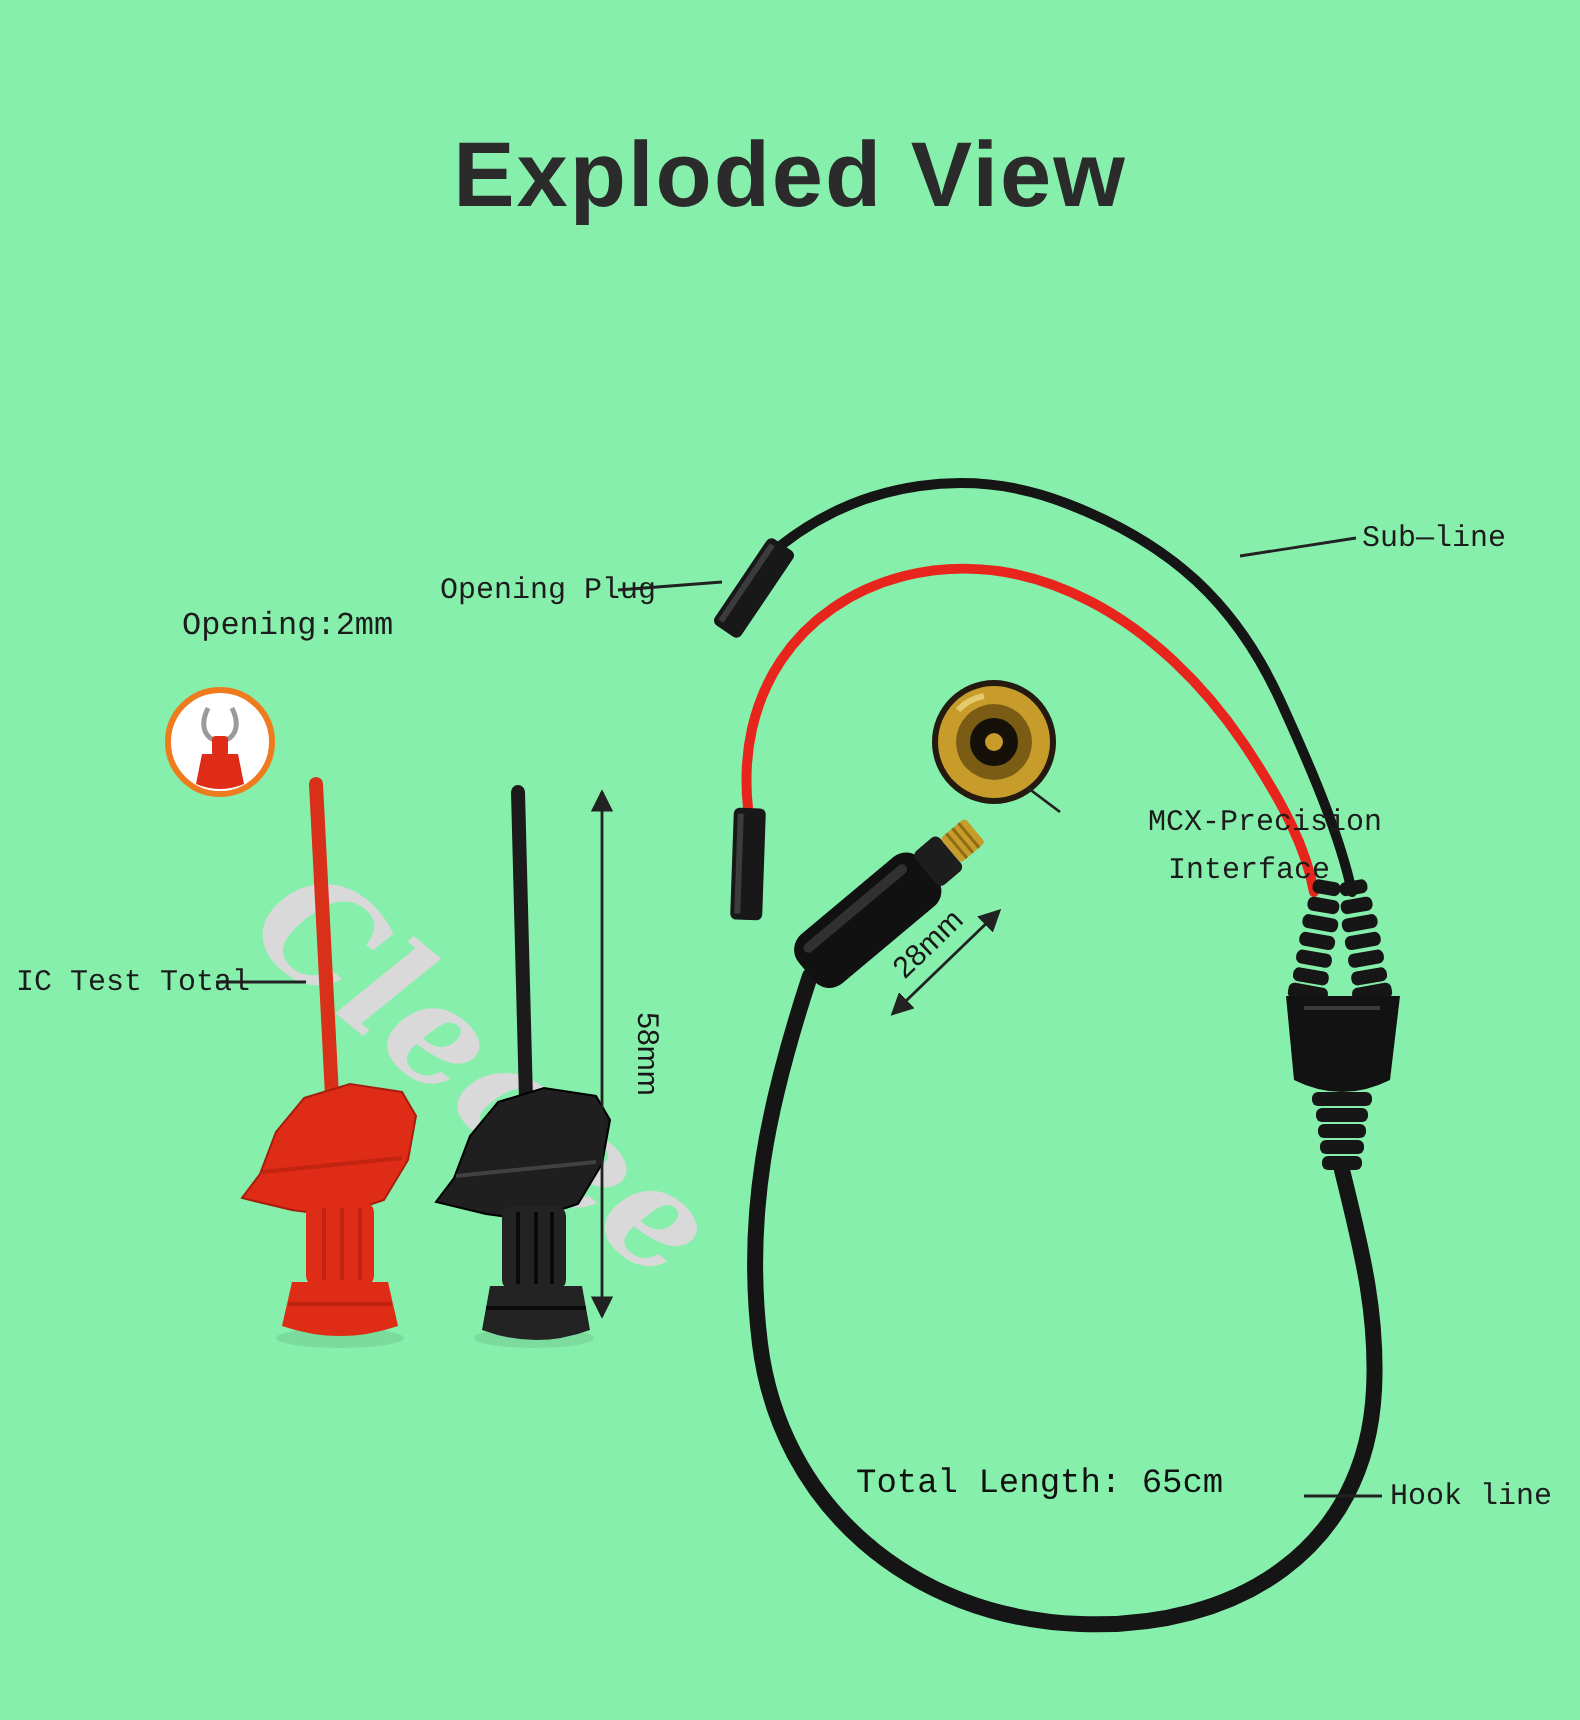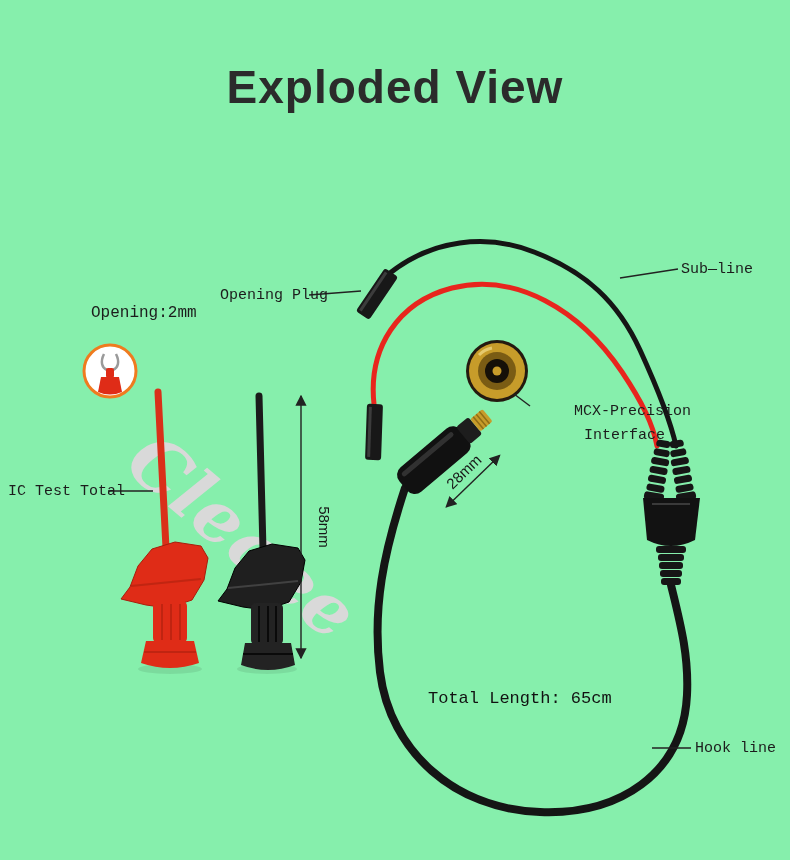--- a/index.html
+++ b/index.html
@@ -32,21 +32,21 @@
   }
   .dim-text{font-size:15px;fill:#171717;font-family:"Liberation Sans",sans-serif;}
   .anno{stroke:var(--c-annotation);stroke-width:1.4;fill:none;}
   .cable-black{fill:none;stroke:var(--c-cable_black);stroke-linecap:round;}
   .cable-red{fill:none;stroke:var(--c-cable_red);stroke-linecap:round;}
   .f-red{fill:var(--c-hook_red);}
   .f-black{fill:var(--c-hook_black);}
   .f-gold{fill:var(--c-gold);}
   .mcx-label{line-height:24px;margin-left:43px;}
   .mcx-label .l2{padding-left:10px;}
-  .total-len{font-size:17px;color:#111;}
+  .total-len{font-size:17px;color:#111;margin-top:44px;}
 </style>
 </head>
 <body>
 
 <div class="stage">
 
   <div class="title">Exploded View</div>
 
   <svg id="art" width="790" height="860" viewBox="0 0 790 860">
     <defs>

